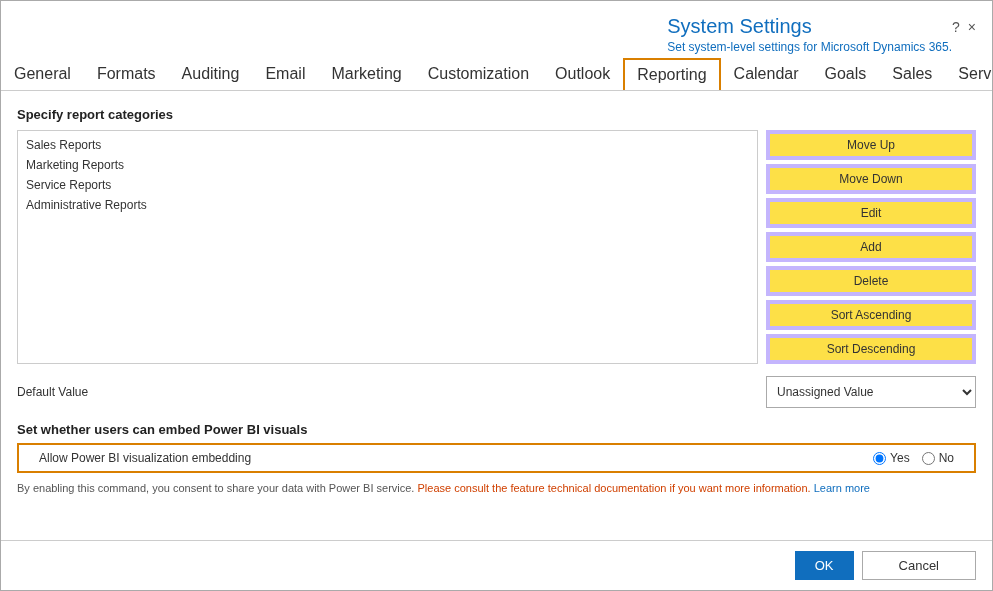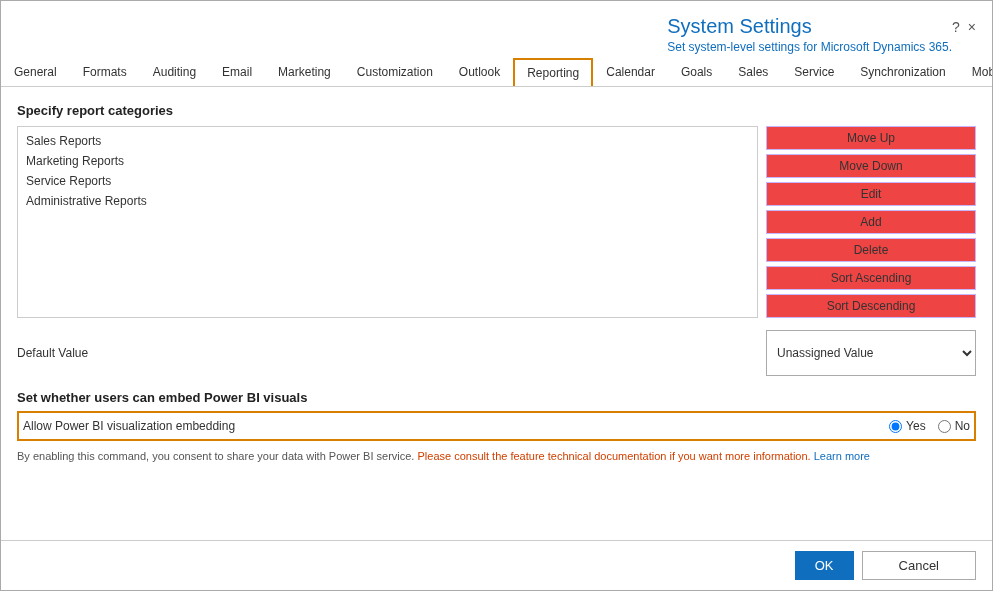--- a/index.html
+++ b/index.html
@@ -55,21 +55,21 @@
     }
     .tabs-bar {
       display: flex;
       border-bottom: 1px solid #ccc;
       padding: 0 0 0 0;
       overflow: hidden;
       flex-wrap: nowrap;
     }
     .tab {
       padding: 6px 12px;
-      font-size: 12px;
+      font-size: 16px;
       color: #333;
       cursor: pointer;
       border: 1px solid transparent;
       border-bottom: none;
       white-space: nowrap;
       background: #fff;
       position: relative;
       top: 0;
       text-align: right;
     }
@@ -113,22 +113,22 @@
     }
     .buttons-col {
       display: flex;
       flex-direction: column;
       gap: 4px;
       min-width: 210px;
     }
     .btn {
       padding: 4px 12px;
       font-size: 12px;
-      background: #ef4444;
-      border: 1px solid #c4b5fd;
+      background: #fde047;
+      border: 4px solid #c4b5fd;
       cursor: pointer;
       color: #333;
       text-align: center;
     }
     .default-value-row {
       display: flex;
       align-items: center;
       margin-bottom: 14px;
       gap: 21px;
     }
@@ -137,38 +137,38 @@
       color: #333;
       white-space: nowrap;
     }
     .default-value-spacer { flex: 1; }
     .dropdown-container {
       min-width: 210px;
       display: flex;
     }
     .dropdown {
       width: 100%;
-      padding: 14px 6px;
+      padding: 7px 6px;
       font-size: 12px;
       border: 1px solid #aaa;
       background: #fff;
       color: #333;
       cursor: pointer;
     }
     .powerbi-section-title {
       font-weight: 600;
       font-size: 13px;
       color: #222;
       margin-bottom: 6px;
     }
     .powerbi-row {
       display: flex;
       align-items: center;
       border: 2px solid #d97f00;
-      padding: 6px 4px;
+      padding: 6px 20px;
       margin-bottom: 8px;
       gap: 16px;
       background: #fff;
     }
     .powerbi-label {
       font-size: 12px;
       color: #333;
       flex: 1;
     }
     .radio-group {

